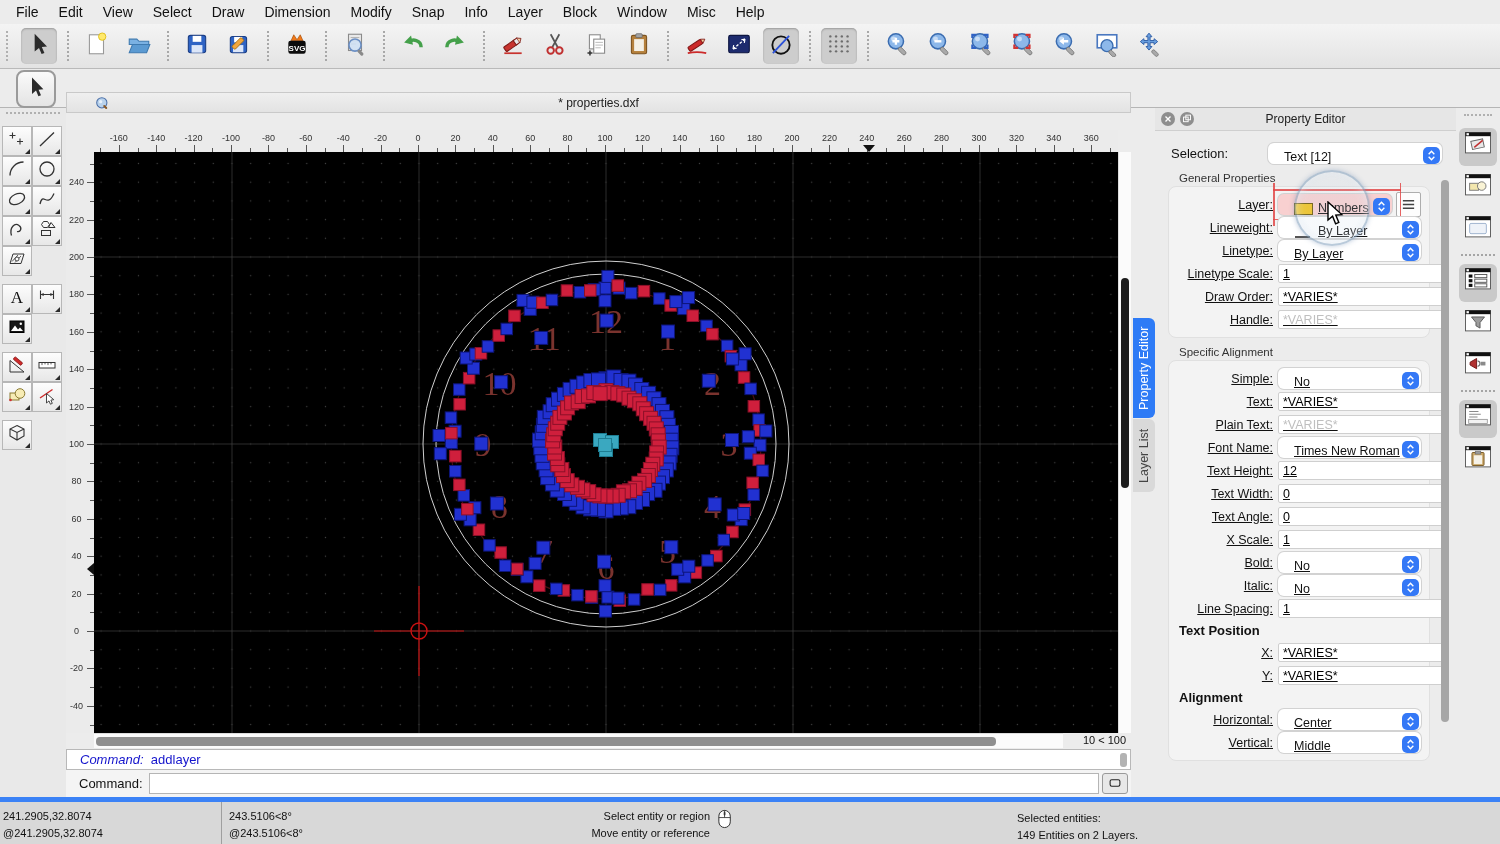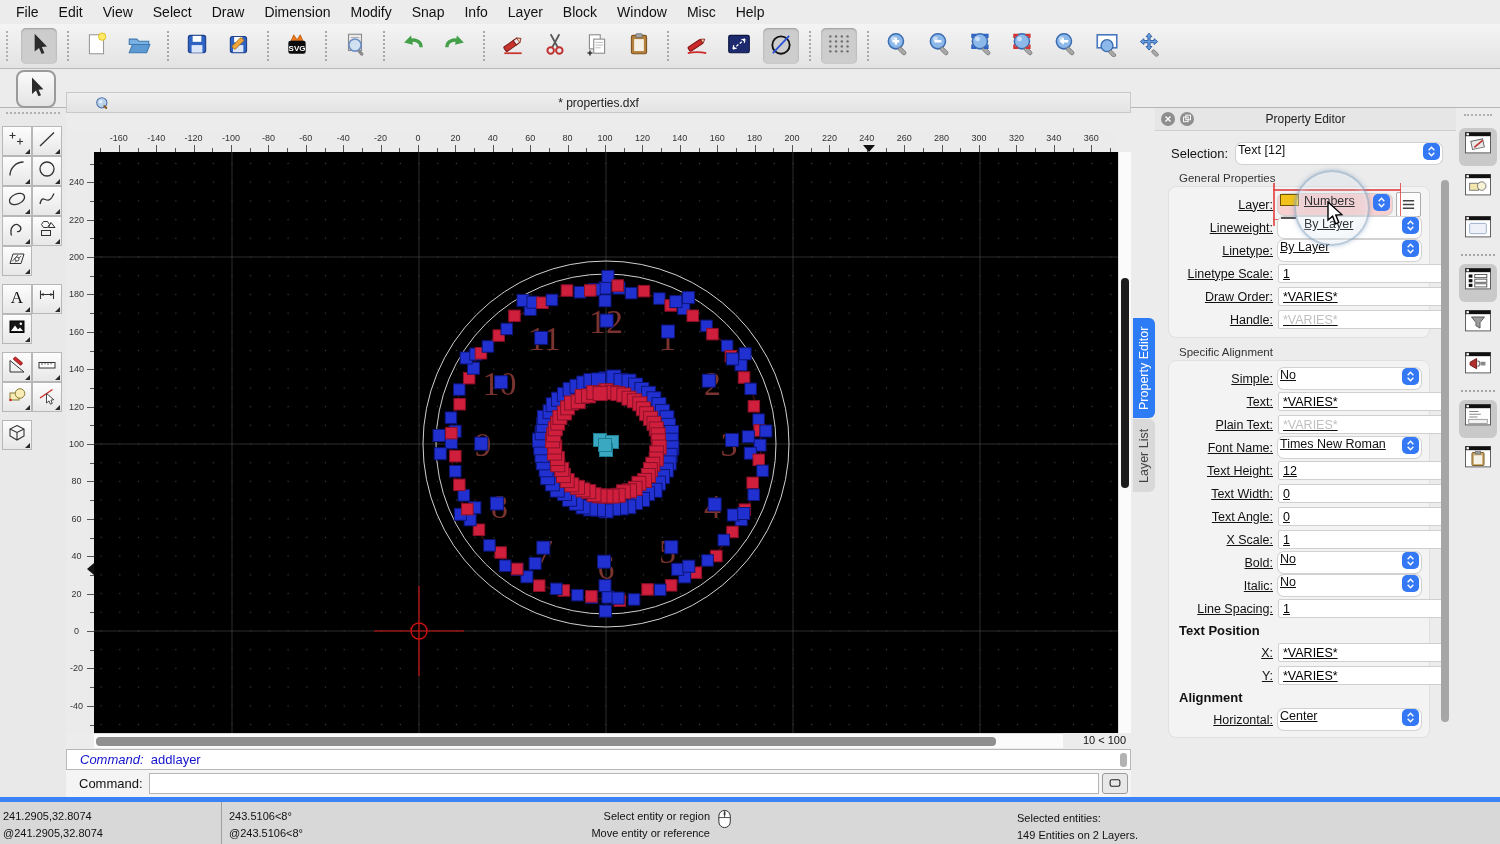--- a/index.html
+++ b/index.html
@@ -71,30 +71,30 @@
   .vtab{position:absolute;left:0;width:22px;border-radius:6px 0 0 6px;
         writing-mode:vertical-rl;transform:rotate(180deg);text-align:center;font-size:12.5px;}
   .vtab.active{background:#2e7bf6;color:#fff;}
   .vtab.inactive{background:#d9d9d9;color:#444;}
   #panel{position:absolute;left:1155px;top:108px;width:301px;height:689px;background:#ececec;}
   #panel-titlebar{position:relative;height:22px;border-bottom:1px solid #cfcfcf;background:#e6e6e6;
         display:flex;align-items:center;justify-content:center;font-size:12px;color:#222;}
   .pt-btn{position:absolute;top:4px;width:14px;height:14px;border-radius:50%;background:#8e8e8e;
         display:flex;align-items:center;justify-content:center;}
   #pt-close{left:6px;} #pt-float{left:25px;}
-  #selection-row{display:flex;align-items:center;margin:12px 14px 4px 16px;font-size:13px;}
+  #selection-row{display:flex;align-items:center;margin:12px 14px 4px 16px;font-size:13px;gap:32px;}
   #selection-row .combo{flex:1;margin-left:8px;}
   .psection-label{font-size:11.5px;color:#333;margin:8px 0 2px 24px;}
   .pbox{margin:0 26px 0 13px;background:#f3f3f3;border:1px solid #e0e0e0;border-radius:8px;padding:6px 8px;}
   .prow{display:flex;align-items:center;height:23px;text-decoration:underline;}
   .plabel{width:96px;text-align:right;padding-right:5px;font-size:12.5px;white-space:nowrap;flex:0 0 auto;}
   .pheader{font-size:13px;font-weight:bold;height:21px;line-height:21px;padding-left:2px;}
   .pfield-wrap{flex:1;display:flex;align-items:center;position:relative;}
-  .combo{background:#fff;border-radius:6px;height:21px;display:flex;align-items:flex-start;
-        box-shadow:0 0 0 1px #d2d2d2;font-size:12.5px;padding:0 2px 0 2px;flex:1;}
+  .combo{background:#fff;border-radius:6px;height:21px;display:flex;align-items:flex-end;
+        box-shadow:0 0 0 1px #d2d2d2;font-size:12.5px;padding:0 2px 0 16px;flex:1;}
   .combo .cval{flex:1;white-space:nowrap;overflow:hidden;}
   .combo.hl{background:#f8d0d0;}
   .stepper{width:17px;height:17px;background:#3478f6;border-radius:5px;display:flex;align-items:center;justify-content:center;flex:0 0 auto;}
   .pinput{flex:1;height:17px;border:1px solid #cfcfcf;border-radius:2px;background:#fff;font-size:12.5px;
         padding:0 4px;outline:none;min-width:0;font-family:"Liberation Sans",sans-serif;}
   .pinput.dim{color:#bfbfbf;}
   .swatch{width:19px;height:12px;margin-right:5px;flex:0 0 auto;box-sizing:border-box;}
   .hamburger{width:23px;height:23px;margin-left:4px;border:1px solid #adadad;background:#fdfdfd;border-radius:2px;
         display:flex;align-items:center;justify-content:center;flex:0 0 auto;}
   .anno{position:absolute;background:#e04848;opacity:.85;}
@@ -1155,20 +1155,33 @@
             <span class="combo">
               <span class="cval">Center</span>
               <span class="stepper">
                 <svg width="13" height="13" viewBox="0 0 16 16">
                   <path d="M4.5 6.5 L8 2.8 L11.5 6.5 M4.5 9.5 L8 13.2 L11.5 9.5" fill="none" stroke="#fff" stroke-width="1.7"></path>
                 </svg>
               </span>
             </span>
           </span>
         </div>
+        <div class="prow">
+          <span class="plabel">Vertical:</span>
+          <span class="pfield-wrap">
+            <span class="combo">
+              <span class="cval">Middle</span>
+              <span class="stepper">
+                <svg width="13" height="13" viewBox="0 0 16 16">
+                  <path d="M4.5 6.5 L8 2.8 L11.5 6.5 M4.5 9.5 L8 13.2 L11.5 9.5" fill="none" stroke="#fff" stroke-width="1.7"></path>
+                </svg>
+              </span>
+            </span>
+          </span>
+        </div>
       </div>
     </div>
   <div id="panel-scrollbar"></div>
 </div>
 
 <div id="dock-strip">
     <div class="dock-handle"></div>
     <div class="dbtn active">
       <span><svg width="30" height="26" viewBox="0 0 28 28">
           <rect x="0.5" y="0.5" width="27" height="22" fill="#fff" stroke="#555"></rect>

